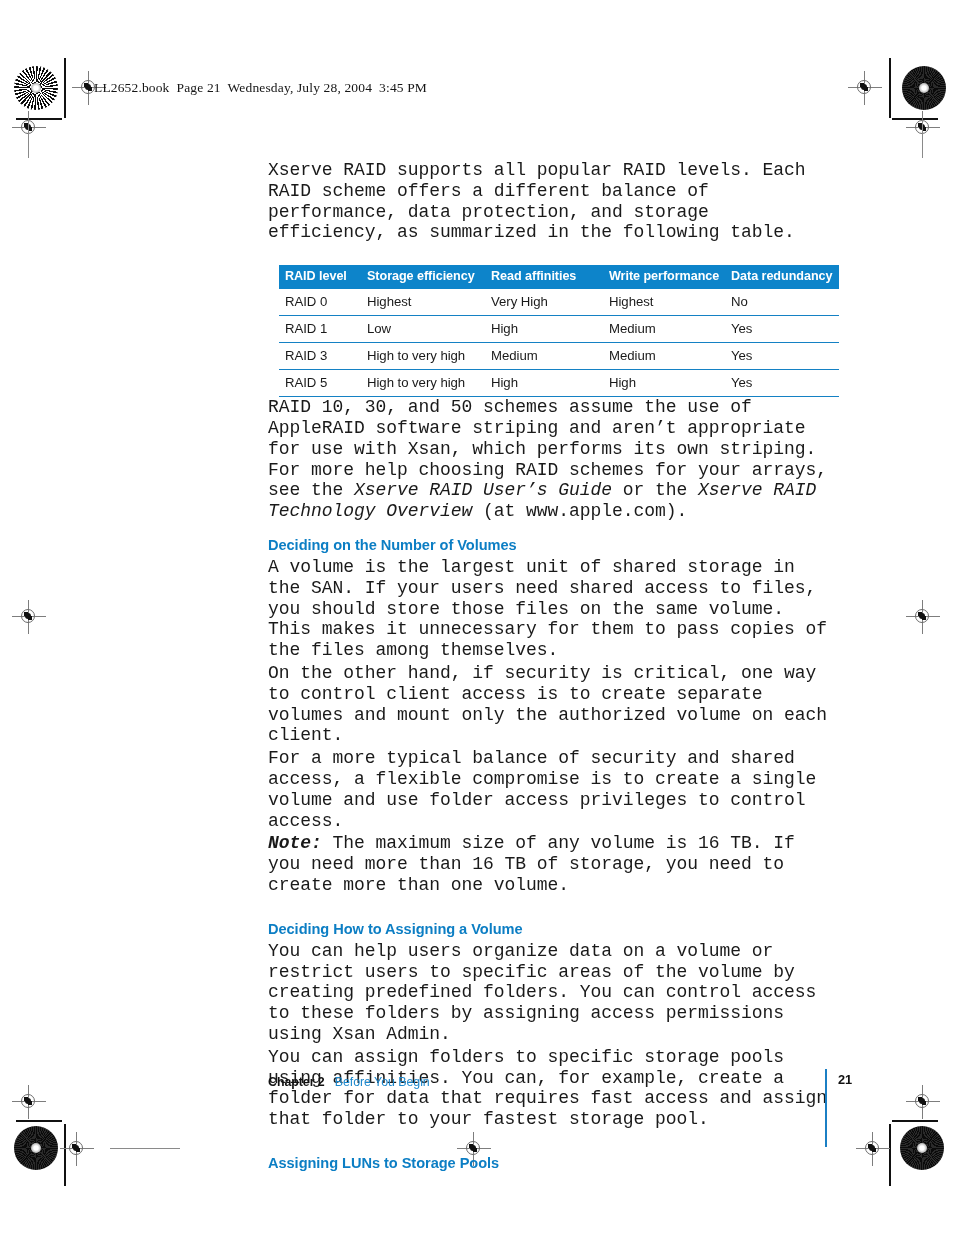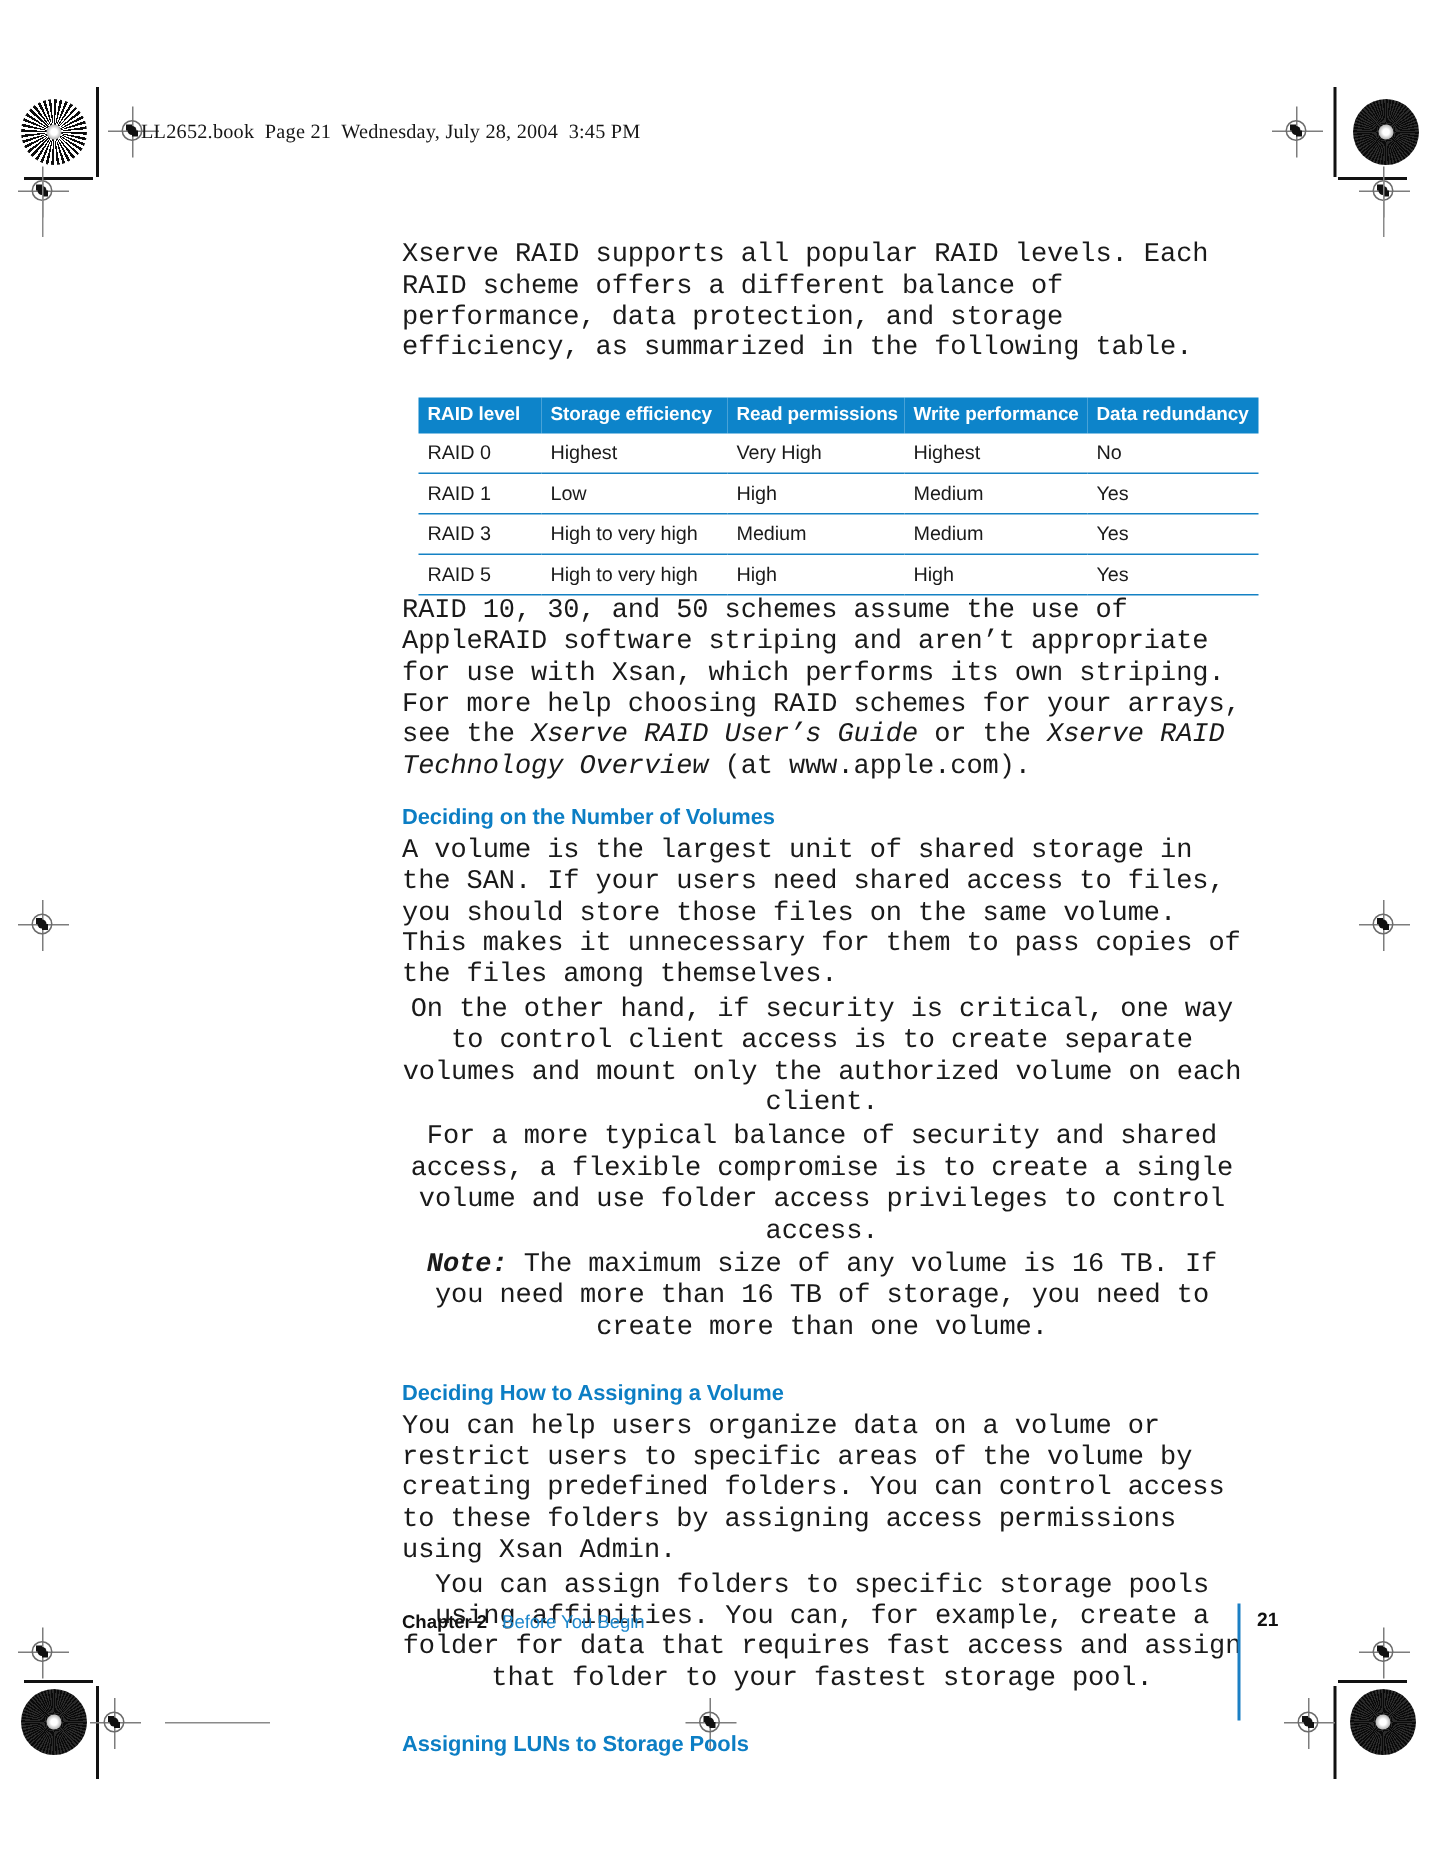--- a/index.html
+++ b/index.html
@@ -132,21 +132,21 @@
   }
 
   p.body-text {
     margin: 0 0 0 0;
     font-size: 18px;
     line-height: 20.8px;
     color: #1a1a1a;
     letter-spacing: -0.05px;
     font-family: Liberation Mono, monospace;
   }
-  .gap-para { margin-top: 20px; text-align: center; }
+  .gap-para { margin-top: 20px; }
   .gap-after-table { margin-top: 19px; }
 
   h3.section-head {
     margin: 0;
     font-size: 14.6px;
     line-height: 19px;
     font-weight: bold;
     color: #0c7ec4;
     letter-spacing: -0.05px;
   }
@@ -384,21 +384,21 @@
         <col class="c0">
           <col class="c1">
           <col class="c2">
           <col class="c3">
           <col class="c4">
       </colgroup>
       <thead>
         <tr>
           <th>RAID level</th>
           <th>Storage efficiency</th>
-          <th>Read permissions</th>
+          <th>Read affinities</th>
           <th>Write performance</th>
           <th>Data redundancy</th>
         </tr>
       </thead>
       <tbody>
         <tr>
           <td>RAID 0</td>
           <td>Highest</td>
           <td>Very High</td>
           <td>Highest</td>

